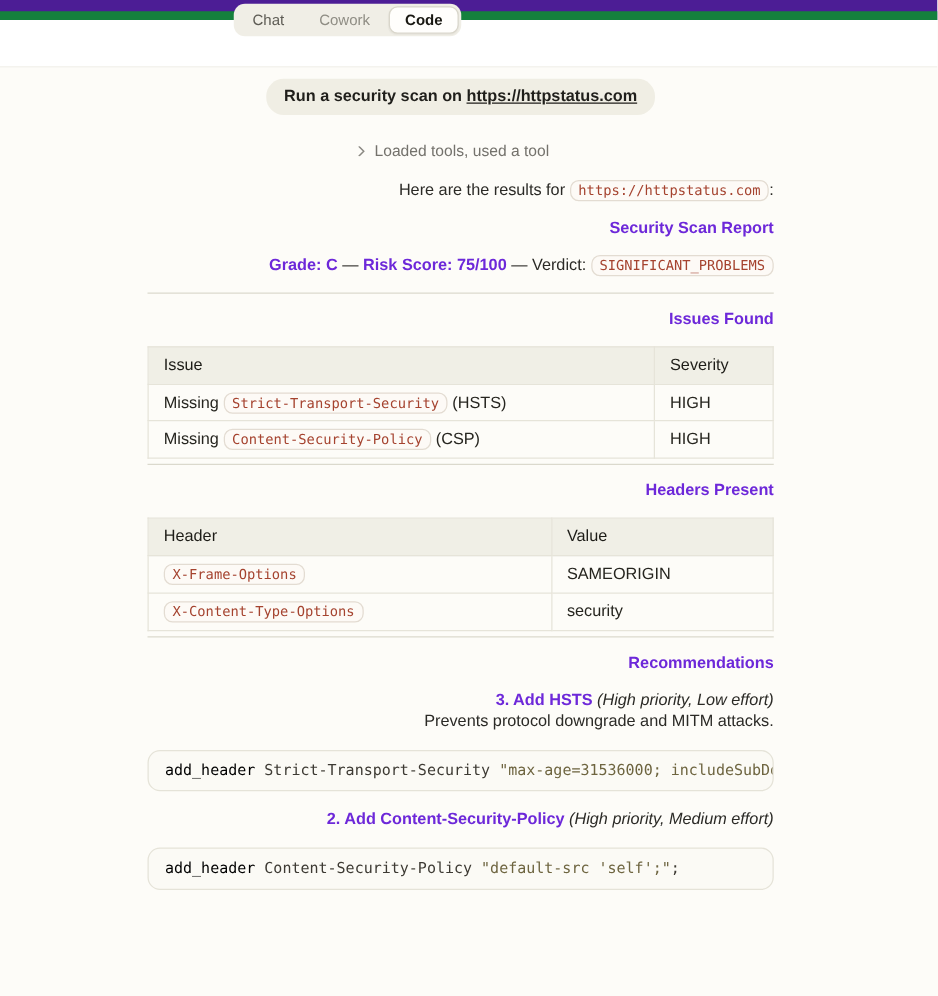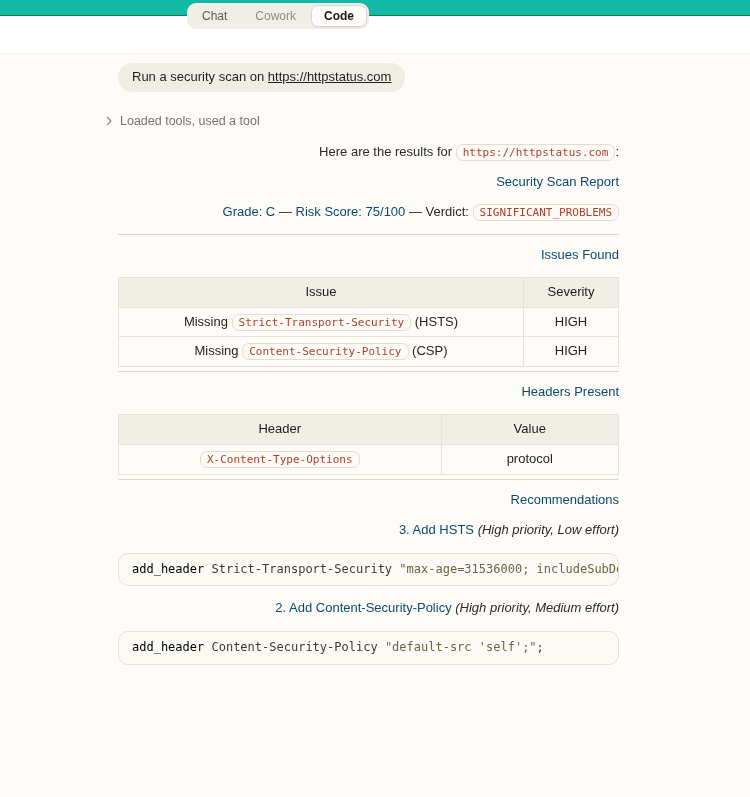--- a/index.html
+++ b/index.html
@@ -4,21 +4,21 @@
 <style>
   * { box-sizing: border-box; }
   html,body { margin:0; padding:0; }
   body {
     width:750px; height:797px; overflow:hidden;
     background:#fdfcf8; color:#2b2a26;
     font-family:"Liberation Sans", sans-serif;
   }
   
   .header {
-    height:16px; background:#14b8a6; border-bottom:1px solid #15803d;
+    height:16px; background:#4c1d95; border-bottom:7px solid #15803d;
     position:relative;
   }
   .tabs {
     position:absolute; left:187px; top:3px;
     background:#f0eee6; border-radius:9px;
     display:flex; align-items:center; padding:2px; gap:2px;
   }
   .tab {
     padding:3px 12px; font-size:12px; color:#5d5b54; border-radius:7px;
     border:1px solid transparent; cursor:default; line-height:14px;
@@ -28,45 +28,45 @@
     background:#fffefc; border:1px solid #d9d6cb; color:#191812; font-weight:bold;
     box-shadow:0 1px 1px rgba(0,0,0,.04);
   }
   .band { height:38px; background:#ffffff; border-bottom:1px solid #f1f0e9; }
 
   
   .content {
     width:501px; margin-left:118px; padding-top:9px;
     font-size:13px; line-height:1.3;
   }
-  .user-row { display:flex; justify-content:flex-start; margin:0 0 21px 0; }
+  .user-row { display:flex; justify-content:center; margin:0 0 21px 0;font-weight:bold; }
   .user-bubble {
     background:#f0eee4; border-radius:14px; padding:6px 14px;
     font-size:13px; color:#201f1b; max-width:420px;
   }
   .user-bubble .link { text-decoration:underline; cursor:pointer; }
 
   .tool-status {
     display:flex; align-items:center; gap:7px;
-    color:#74726c; font-size:12.5px; margin:0 0 15px -13px; cursor:pointer;
+    color:#74726c; font-size:12.5px; margin:0 0 15px -13px; cursor:pointer;justify-content:center;
   }
   .chev { width:8px; height:8px; display:inline-block; }
 
   p { margin:0 0 13px 0;text-align:right; }
-  b, .bold { font-weight:normal; color:#0c4a6e; }
+  b, .bold { font-weight:bold; color:#6d28d9; }
   .meta { font-style:italic; }
   .rec { margin:0 0 14px 0; }
 
   hr.sep { border:none; border-top:1px solid #dbd9cd; margin:12px 0 12px; }
   hr.tight { margin-top:4px; }
 
   
   table { width:100%; border-collapse:collapse; margin:12px 0 4px; font-size:13px; }
   th, td {
-    text-align:center; padding:6px 12px; border:1px solid #e6e4d9;
+    text-align:left; padding:6px 12px; border:1px solid #e6e4d9;
     font-weight:normal; color:#26251f;
   }
   th { background:#f0efe6; color:#1d1c17; }
   .col-issue { width:81%; } .col-sev { width:19%; }
   .col-hdr { width:64.5%; } .col-val { width:35.5%; }
 
   
   code.inline {
     font-family:"DejaVu Sans Mono", monospace; font-size:11px;
     color:#a5432f; background:#fdfaf6; border:1px solid #e3dcd2;
@@ -134,32 +134,37 @@
   <hr class="sep tight">
 
   <p class="bold">Headers Present</p>
   <table>
     <tbody>
         <tr>
       <th class="col-hdr">Header</th>
       <th class="col-val">Value</th>
     </tr>
     <tr>
+      <td><code class="inline">X-Frame-Options</code></td>
+      <td>SAMEORIGIN</td>
+    </tr>
+    <tr>
       <td><code class="inline">X-Content-Type-Options</code></td>
-      <td>protocol</td>
+      <td>security</td>
     </tr>
   </tbody>
     </table>
 
   <hr class="sep tight">
 
   <p class="bold">Recommendations</p>
 
   <p class="rec">
     <b>3. Add HSTS</b><span class="meta"> (High priority, Low effort)</span><br>
+    <span>Prevents protocol downgrade and MITM attacks.</span>
   </p>
   <div class="codeblock"><span class="kw">add_header</span><span> Strict-Transport-Security </span><span class="str">"max-age=31536000; includeSubDomains"</span></div>
 
   <p class="rec">
     <b>2. Add Content-Security-Policy</b><span class="meta"> (High priority, Medium effort)</span><br>
   </p>
   <div class="codeblock"><span class="kw">add_header</span><span> Content-Security-Policy </span><span class="str">"default-src 'self';"</span><span>;</span></div>
 
 </div>
 

